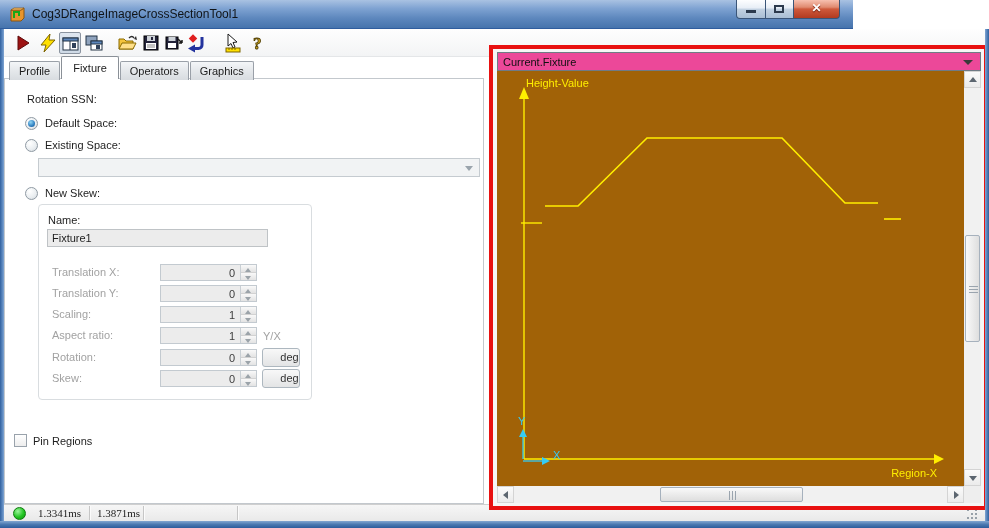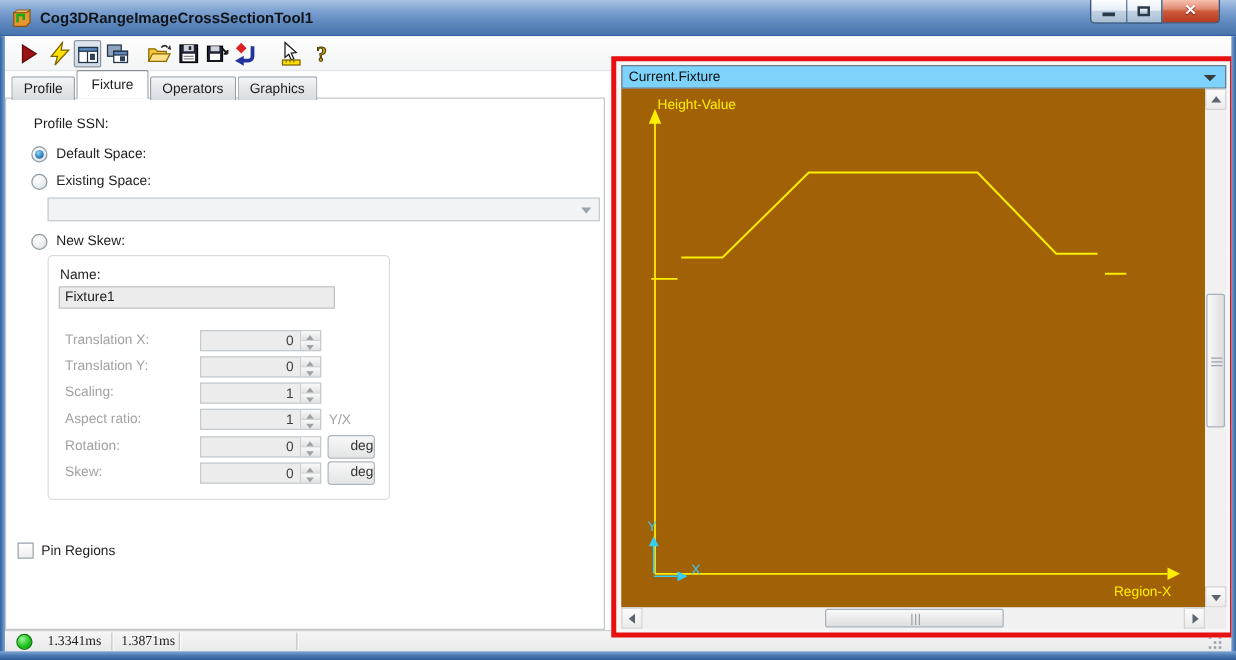--- a/index.html
+++ b/index.html
@@ -1,23 +1,23 @@
 <!DOCTYPE html>
 <html><head>
 <meta charset="utf-8">
 <style>
   html,body { margin:0; padding:0; background:#555; font-family:"Liberation Sans", sans-serif; }
   * { box-sizing:border-box; }
   .window { position:relative; width:989px; height:528px; background:#ffffff; overflow:hidden;
             font-family:"Liberation Sans", sans-serif; }
 
   
-  .titlebar { position:absolute; left:0; top:0; width:989px; height:29px;
+  .titlebar { position:absolute; left:0; top:0; width:853px; height:29px;
     background:linear-gradient(180deg,#a9c2e2 0%,#7fa3d2 30%,#5d87bd 65%,#4674ad 100%);
-    border-bottom:1px solid #2f5d9e;font-weight:bold; }
+    border-bottom:1px solid #2f5d9e; }
   .border-left,.border-right { position:absolute; top:29px; bottom:0; width:4px;
     background:linear-gradient(90deg,#31619f,#5c88bf 60%,#82a6d1); z-index:8; }
   .border-left { left:0; }
   .border-right { right:0; background:linear-gradient(90deg,#82a6d1,#5c88bf 40%,#31619f); }
   .border-bottom { position:absolute; left:0; right:0; bottom:0; height:7px;
     background:linear-gradient(180deg,#82a6d1,#4a78b0 50%,#2d5c9c); z-index:8; }
   .title-icon { position:absolute; left:9px; top:6px; width:17px; height:17px; }
   .title-text { position:absolute; left:32px; top:7px; font-size:12px; color:#101418; }
   .winbtns { position:absolute; right:13px; top:0; display:flex; }
   .winbtn { height:19px; border:1px solid #3a5578; border-top:none;
@@ -87,21 +87,21 @@
   .status-text { position:absolute; top:2px; font-size:11px; color:#1c1c1c;font-family:Liberation Serif, serif; }
   .status-sep { position:absolute; top:1px; width:1px; height:14px; background:#c6c6c6; box-shadow:1px 0 0 #fbfbfb; }
   .grip { position:absolute; right:10px; top:509px; width:12px; height:12px; z-index:2; }
   .grip::after { content:""; position:absolute; left:0; top:0; width:2px; height:2px; background:#97a0a8;
     box-shadow:8px 0 #97a0a8, 8px 4px #97a0a8, 8px 8px #97a0a8, 4px 4px #97a0a8, 4px 8px #97a0a8, 0 8px #97a0a8; }
 
   
   .display-panel { position:absolute; left:489px; top:45px; width:499px; height:465px;
     border:4px solid #e81111; background:#f6f6f6; z-index:5; }
   .display-combo { position:absolute; left:4px; top:3px; width:484px; height:19px;
-    background:#7dd3fc; border:1px solid #6f7b85; }
+    background:#ec4899; border:1px solid #6f7b85; }
   .display-combo .ctext { position:absolute; left:5px; top:3px; font-size:11px; color:#101010; }
   .display-combo .arrow { position:absolute; right:7px; top:7px; width:0; height:0;
     border-left:5px solid transparent; border-right:5px solid transparent; border-top:5px solid #3a3a3a; }
   .chart { position:absolute; left:4px; top:22px; width:467px; height:415px; background:#a16207; }
 
   
   .vsb { position:absolute; left:471px; top:22px; width:17px; height:415px; background:#f1f1f1; }
   .hsb { position:absolute; left:4px; top:437px; width:467px; height:17px; background:#f1f1f1; }
   .sbcorner { position:absolute; left:471px; top:437px; width:17px; height:17px; background:#eeeeee; }
   .sbbtn { position:absolute; background:linear-gradient(#fbfbfb,#ebebeb); border:1px solid #d4d4d4; }
@@ -227,21 +227,21 @@
   </div>
 
   <div class="tabs">
     <div class="tab"><span>Profile</span></div>
     <div class="tab selected"><span>Fixture</span></div>
     <div class="tab"><span>Operators</span></div>
     <div class="tab"><span>Graphics</span></div>
   </div>
   <div class="tabpage"></div>
 
-  <div class="lbl" style="left:27px; top:93px">Profile SSN:</div>
+  <div class="lbl" style="left:27px; top:93px">Rotation SSN:</div>
 
   <div class="radio checked" style="left:25px; top:117px"></div>
   <div class="lbl" style="left:45px; top:117px">Default Space:</div>
 
   <div class="radio" style="left:25px; top:139px"></div>
   <div class="lbl" style="left:45px; top:139px">Existing Space:</div>
 
   <div class="combo" style="left:38px; top:158px; width:442px">
     <span class="ctext" style="position:absolute;left:5px;top:3px;font-size:11px;color:#8a8a8a"></span>
     <div class="arrow"></div>

